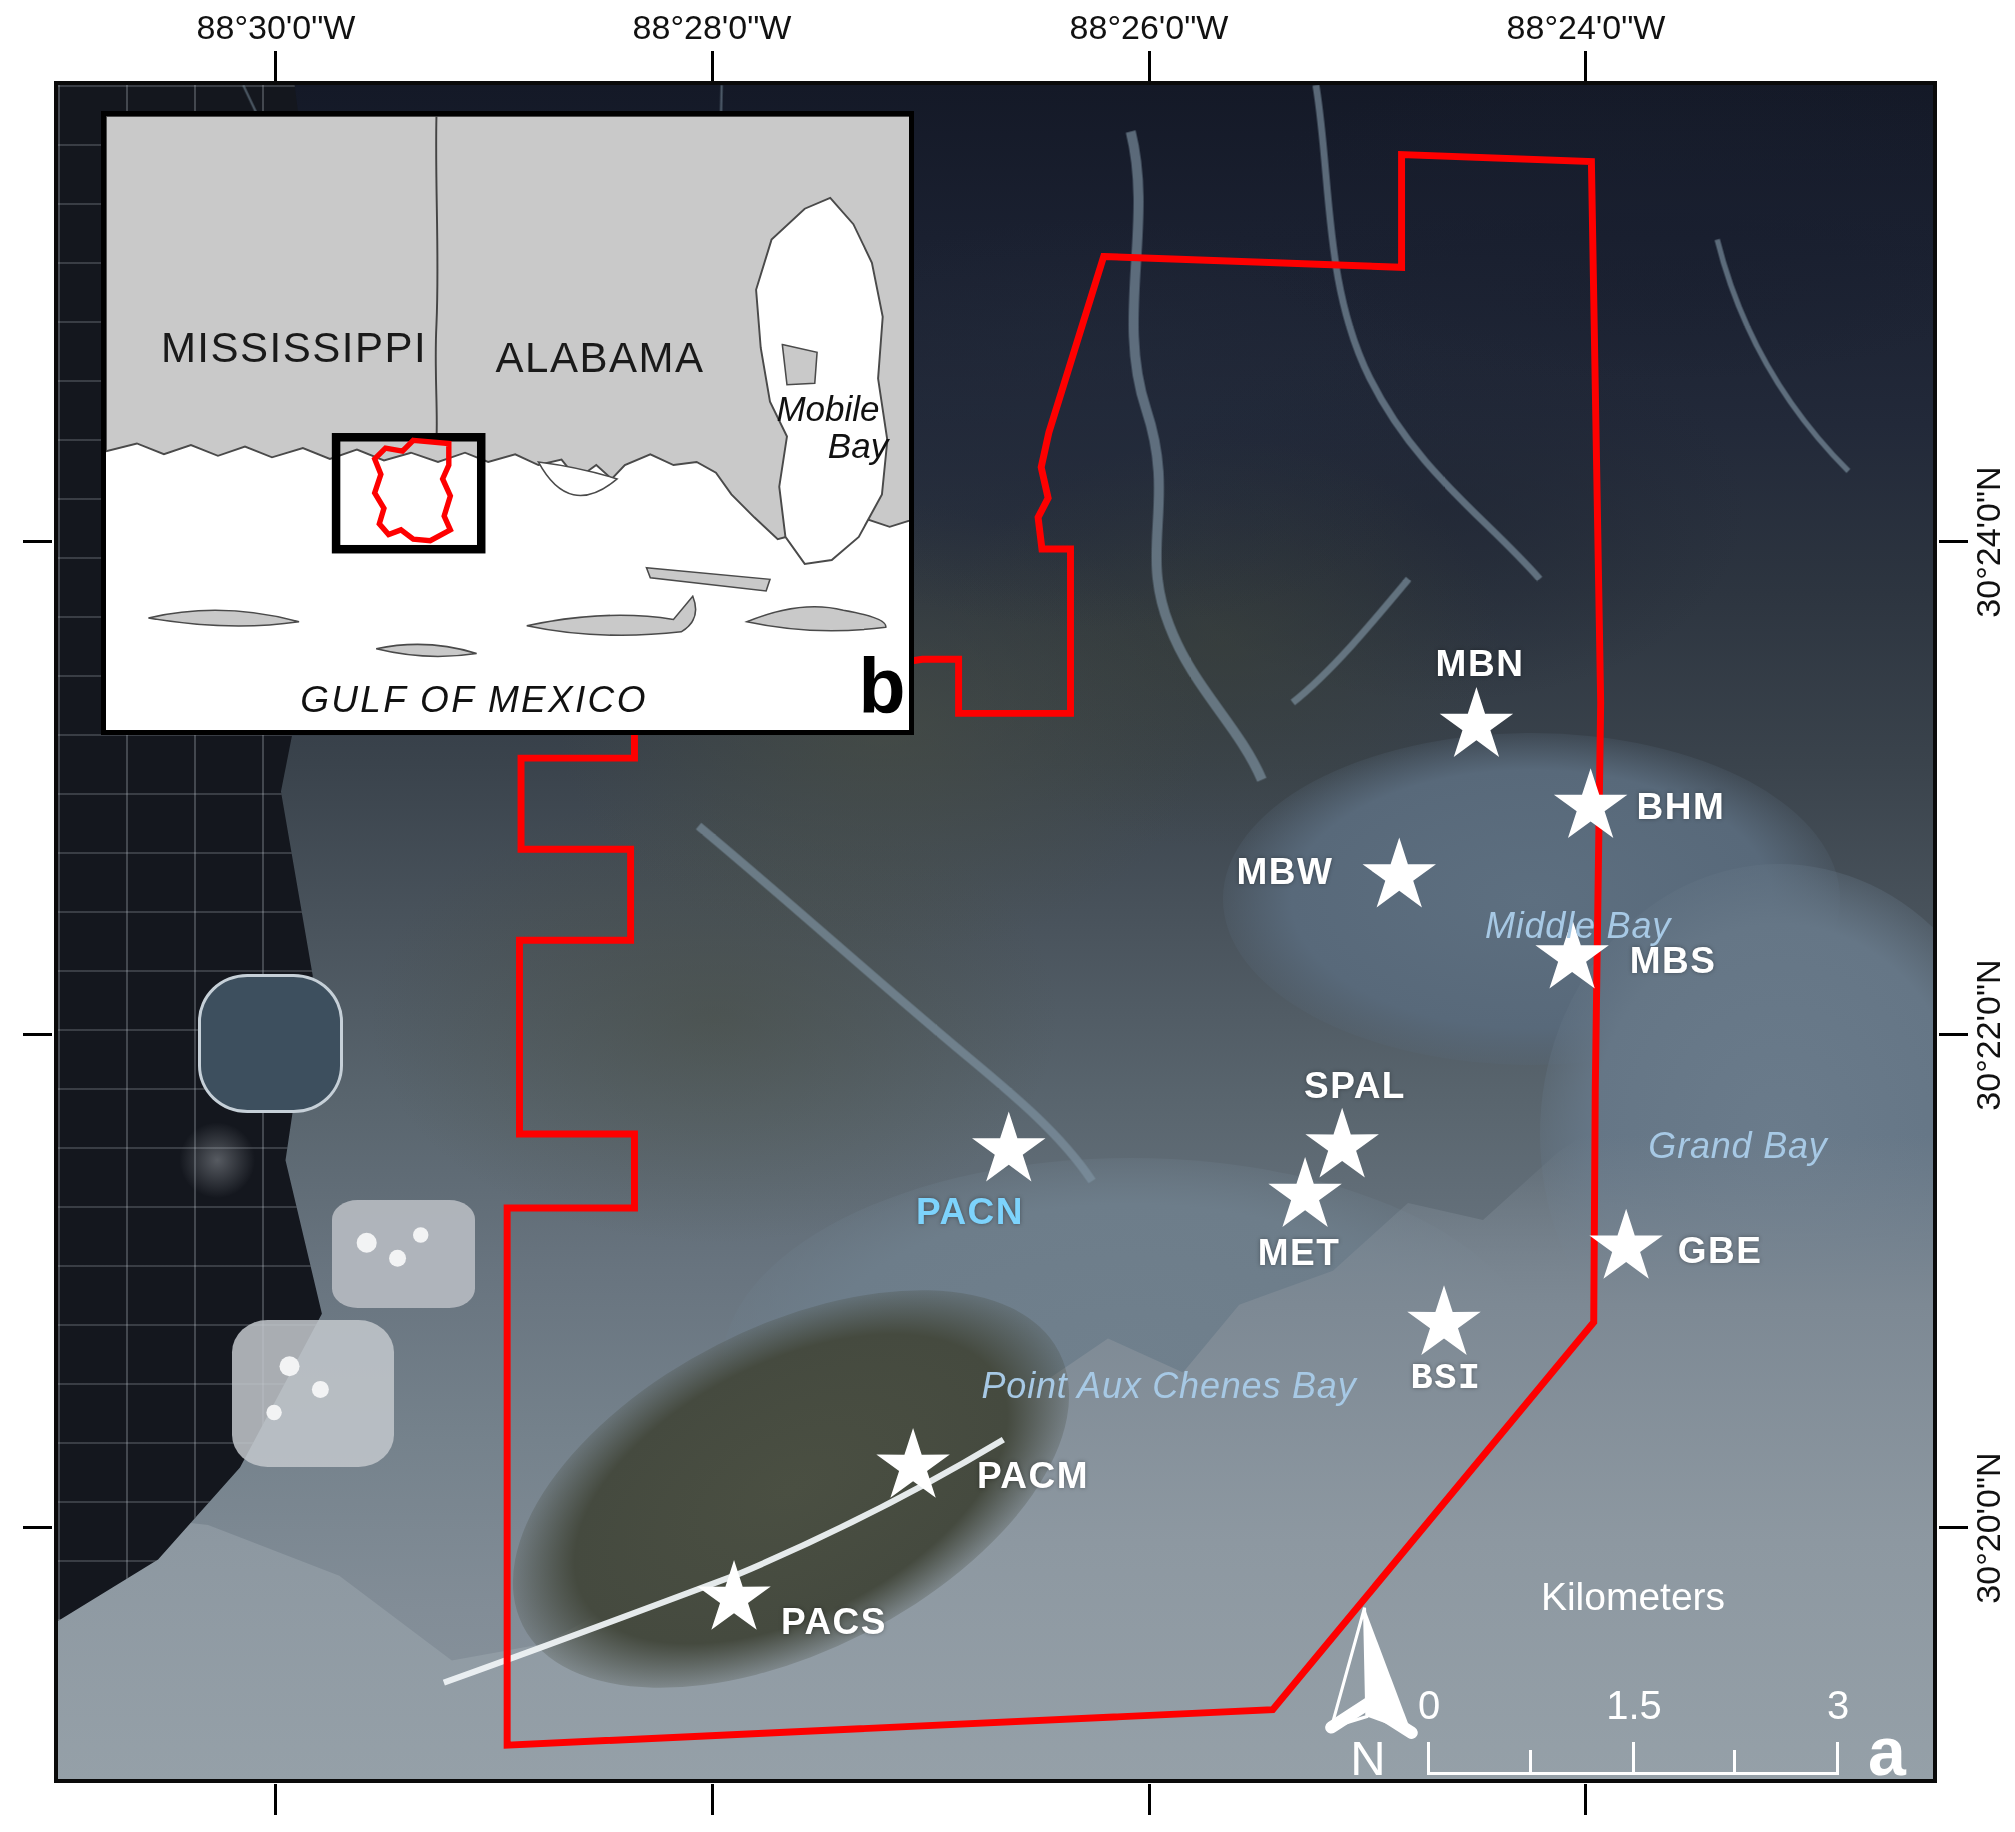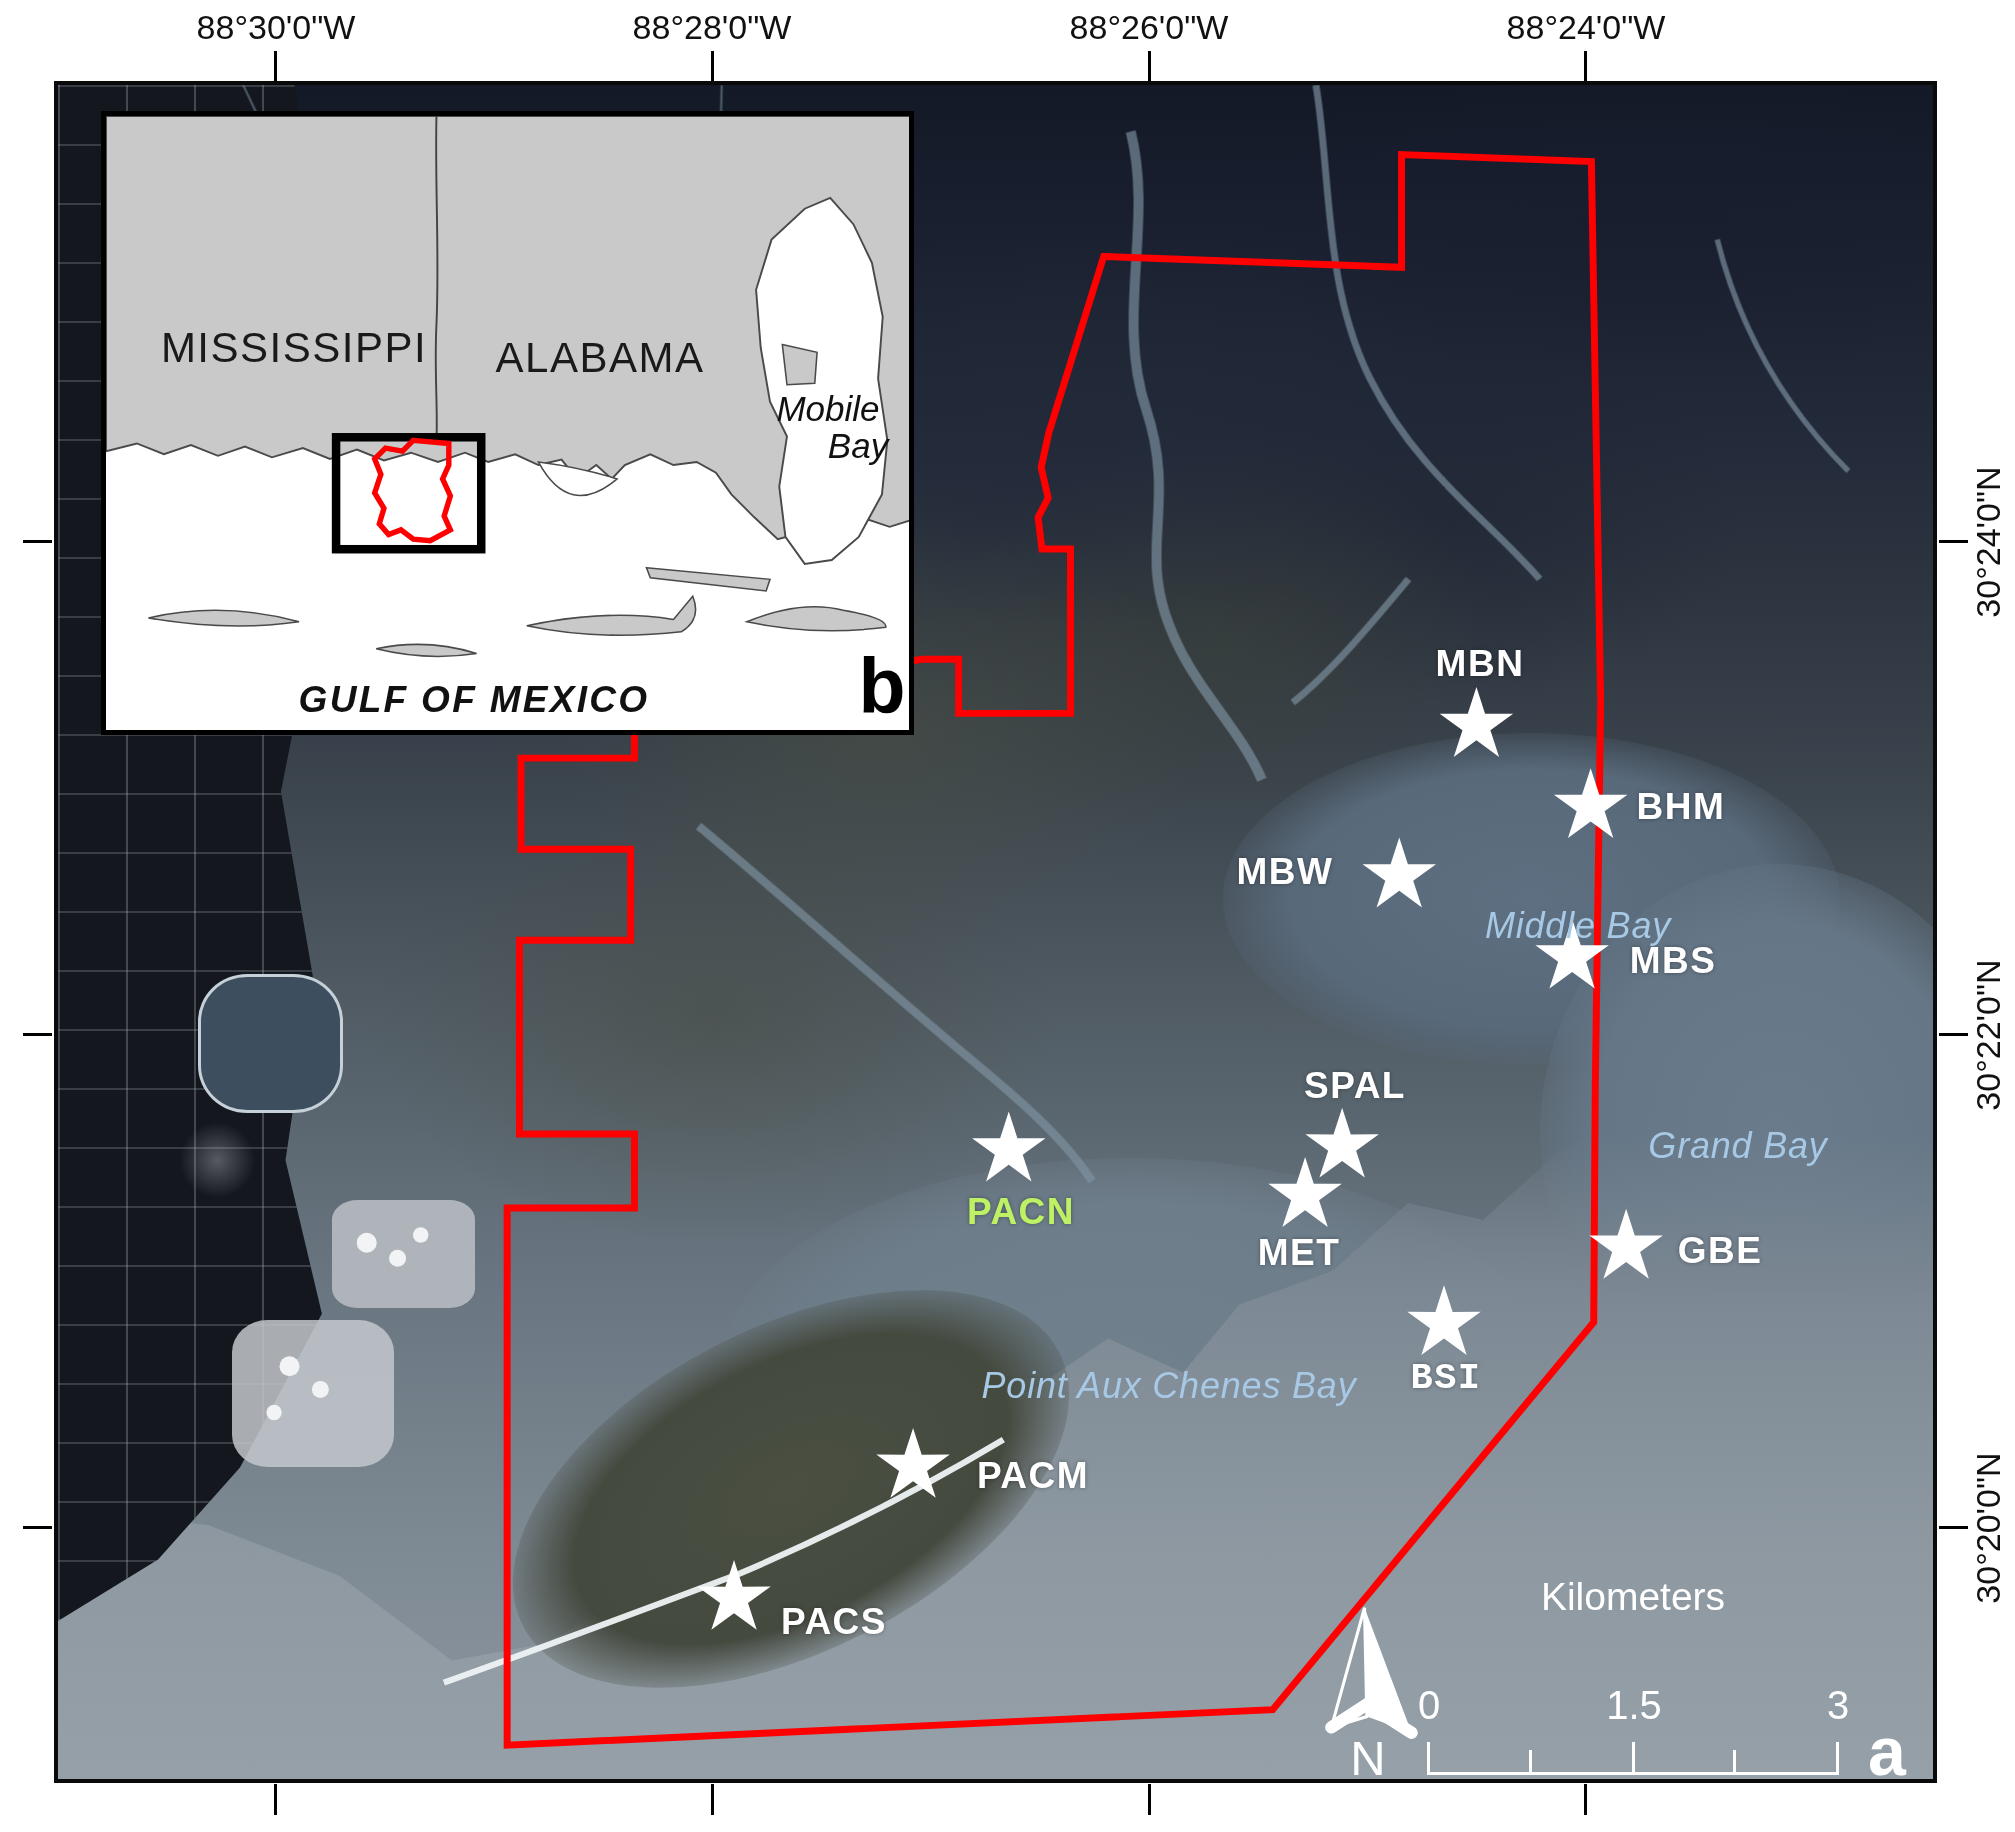--- a/index.html
+++ b/index.html
@@ -75,21 +75,21 @@
   .n-label{position:absolute;transform:translate(-50%,-50%);color:#fff;font-size:49px;}
   
   #inset{position:absolute;left:101px;top:111px;width:813px;height:624px;
        background:#ffffff;border:5.4px solid #000;box-sizing:border-box;overflow:hidden;}
   #inset svg{position:absolute;left:0;top:0;}
   .inset-state{position:absolute;transform:translate(-50%,-50%);font-size:42px;
       color:#1a1a1a;letter-spacing:1.5px;white-space:nowrap;}
   .inset-bay{position:absolute;transform:translate(-50%,-50%);font-size:35px;
       font-style:italic;color:#111;white-space:nowrap;margin-left:20px;}
   .inset-gulf{position:absolute;transform:translate(-50%,-50%);font-size:37px;
-      font-style:italic;color:#111;letter-spacing:2.3px;white-space:nowrap;font-weight:bold;}
+      font-style:italic;color:#111;letter-spacing:2.3px;white-space:nowrap;}
   .inset-b{position:absolute;transform:translate(-50%,-50%);font-size:77px;
       font-weight:bold;color:#000;}
 </style>
 </head>
 <body>
 
 <div id="map">
   <div class="layer bg-base"></div>
   <div class="layer bg-texture"></div>
   <div class="water w-middlebay"></div>
@@ -164,21 +164,21 @@
       <div class="km-line" style="left: 1675px; top: 1665px; width: 3.1px; height: 25px;"></div>
       <div class="km-line" style="left: 1778px; top: 1657px; width: 3.1px; height: 33px;"></div>
     </div>
   <div class="n-label" style="left:1310px;top:1673px">N</div>
   <div class="panel-letter" style="left:1810px;top:1627px">a</div>
 <div class="station-label" style="left: 1422px; top: 579px; color: rgb(255, 255, 255);">MBN</div>
     <div class="station-label" style="left: 1623px; top: 722px; color: rgb(255, 255, 255);">BHM</div>
     <div class="station-label" style="left: 1227px; top: 787px; color: rgb(255, 255, 255);">MBW</div>
     <div class="station-label" style="left: 1615px; top: 876px; color: rgb(255, 255, 255);">MBS</div>
     <div class="station-label" style="left: 1297px; top: 1001px; color: rgb(255, 255, 255);">SPAL</div>
-    <div class="station-label" style="left: 963px; top: 1127px; color: #bef264;">PACN</div>
+    <div class="station-label" style="left: 912px; top: 1127px; color: #7dd3fc;">PACN</div>
     <div class="station-label" style="left: 1241px; top: 1168px; color: rgb(255, 255, 255);">MET</div>
     <div class="station-label" style="left: 1662px; top: 1166px; color: rgb(255, 255, 255);">GBE</div>
     <div class="station-label" style="left: 1388px; top: 1293px; color: rgb(255, 255, 255); font-family: Liberation Mono, monospace;">BSI</div>
     <div class="station-label" style="left: 975px; top: 1391px; color: rgb(255, 255, 255);">PACM</div>
     <div class="station-label" style="left: 776px; top: 1537px; color: rgb(255, 255, 255);">PACS</div>
     <div class="bay-label" style="left: 1520px; top: 793px; color: rgb(167, 201, 229);">Middle Bay</div>
     <div class="bay-label" style="left: 1680px; top: 1013px; color: rgb(167, 201, 229);">Grand Bay</div>
     <div class="bay-label" style="left: 1111px; top: 1253px; color: rgb(167, 201, 229);">Point Aux Chenes Bay</div>
   </div>
 

